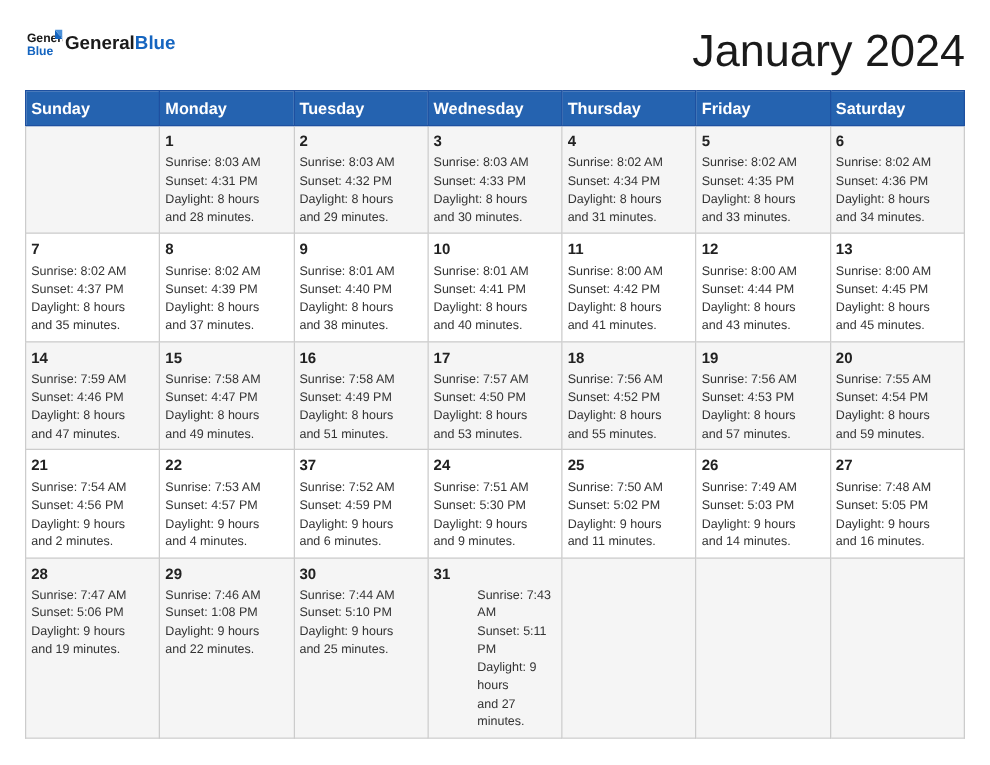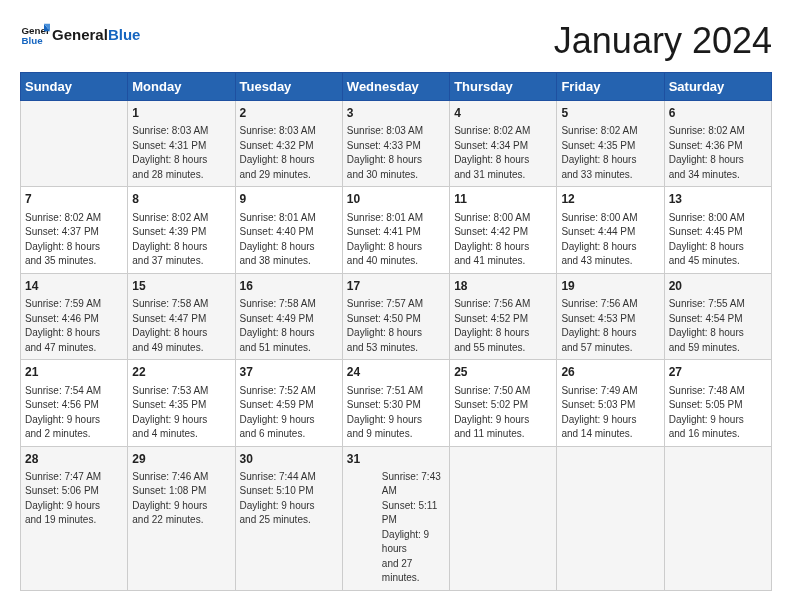--- a/index.html
+++ b/index.html
@@ -261,21 +261,21 @@
         <td>
           <span class="day-num">21</span>
           <div class="day-info" style="white-space: pre-line;">Sunrise: 7:54 AM
 Sunset: 4:56 PM
 Daylight: 9 hours
 and 2 minutes.</div>
         </td>
         <td>
           <span class="day-num">22</span>
           <div class="day-info" style="white-space: pre-line;">Sunrise: 7:53 AM
-Sunset: 4:35 PM
+Sunset: 4:57 PM
 Daylight: 9 hours
 and 4 minutes.</div>
         </td>
         <td>
           <span class="day-num">37</span>
           <div class="day-info" style="white-space: pre-line;">Sunrise: 7:52 AM
 Sunset: 4:59 PM
 Daylight: 9 hours
 and 6 minutes.</div>
         </td>

